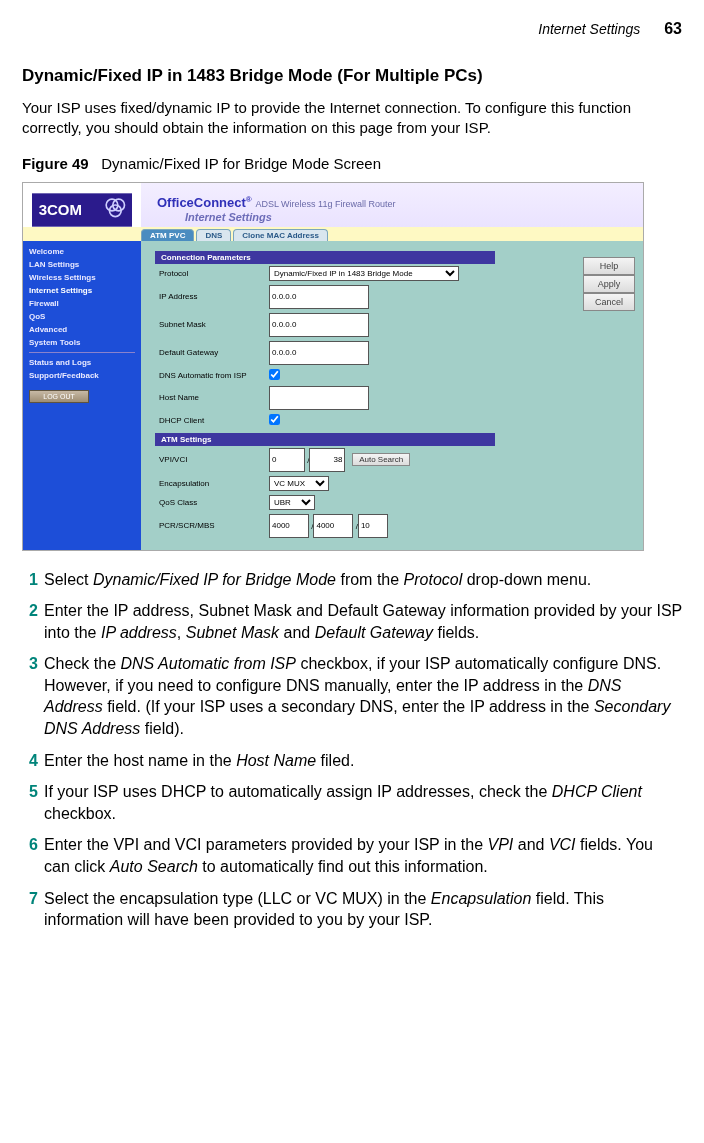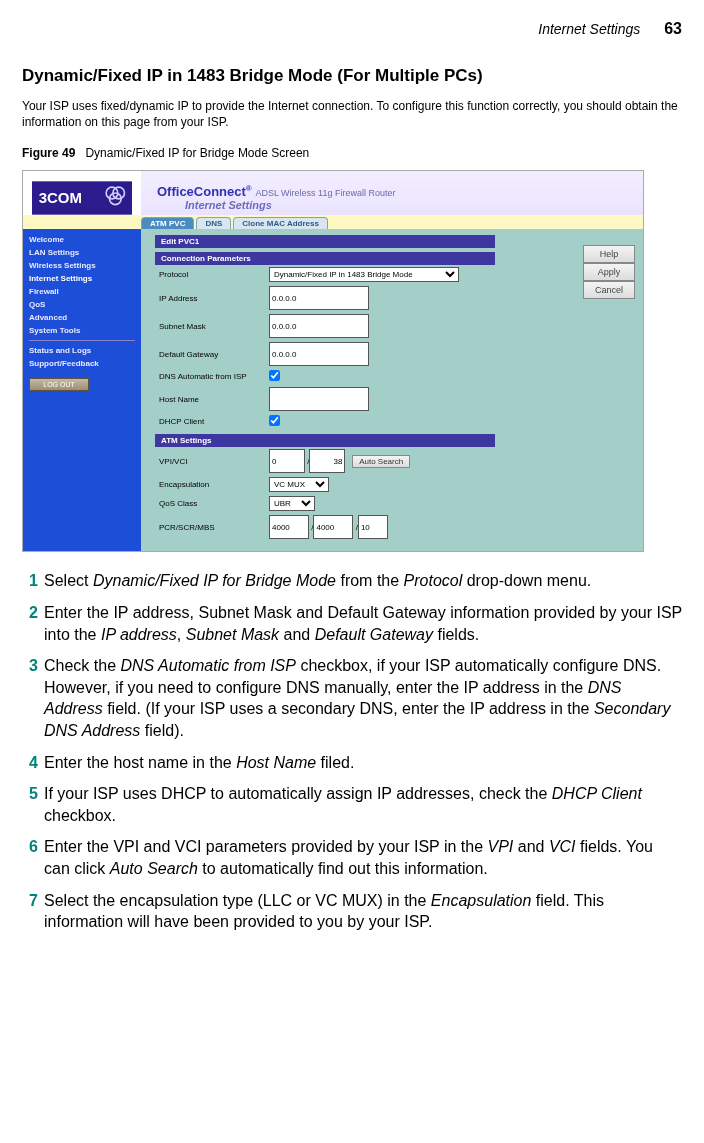--- a/index.html
+++ b/index.html
@@ -28,26 +28,26 @@
     font-weight: bold;
     font-style: normal;
     font-size: 16px;
   }
   h1.sec {
     font-size: 17px;
     font-weight: 700;
     margin: 0 0 12px 0;
   }
   p.body {
-    font-size: 12px;
+    font-size: 15px;
     line-height: 1.35;
     margin: 8px 0 16px 0;
   }
   .fig-caption {
-    font-size: 12px;
+    font-size: 15px;
     margin: 0 0 10px 0;
   }
   .fig-caption b { font-weight: 700; }
   
   .shot {
     width: 622px;
     border: 1px solid #aaa;
     background: #e8f2f0;
     font-family: Tahoma, Arial, sans-serif;
     font-size: 9px;
@@ -298,21 +298,20 @@
         <div class="item">QoS</div>
         <div class="item">Advanced</div>
         <div class="item">System Tools</div>
         <hr>
         <div class="item">Status and Logs</div>
         <div class="item">Support/Feedback</div>
         <div class="logout">LOG OUT</div>
       </div>
       <div class="main">
         <div class="formcol">
-          <div class="edit-header">Edit PVC1</div>
           <div class="bar">Connection Parameters</div>
           <table class="form">
             <tbody>
                 <tr>
               <td class="label">Protocol</td>
               <td><select class="sel" style="width:190px"><option>Dynamic/Fixed IP in 1483 Bridge Mode</option></select></td>
             </tr>
             <tr>
               <td class="label">IP Address</td>
               <td><input type="text" class="fld" style="width: 100px;" value="0.0.0.0"></td>

